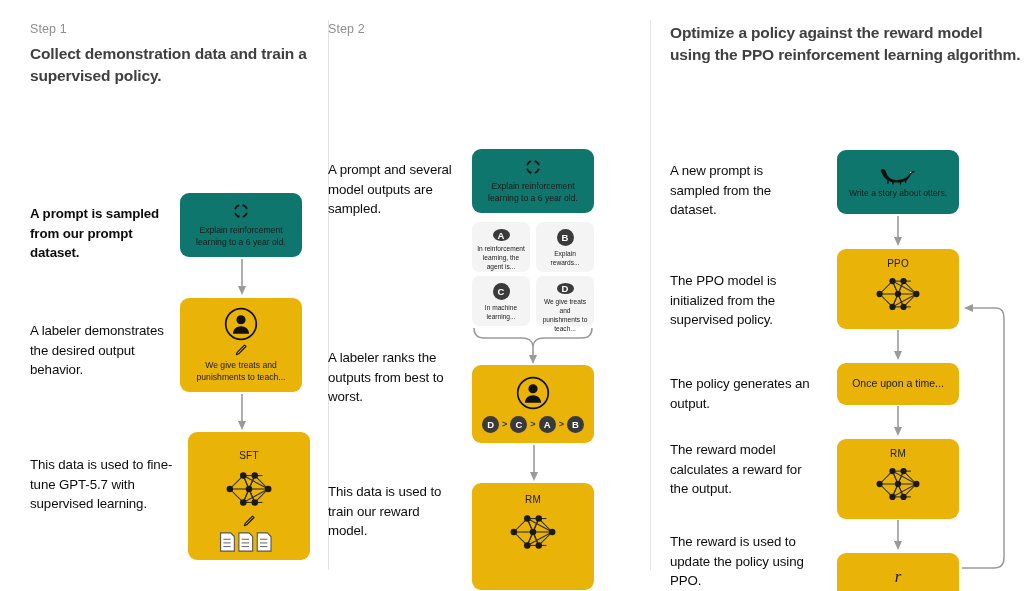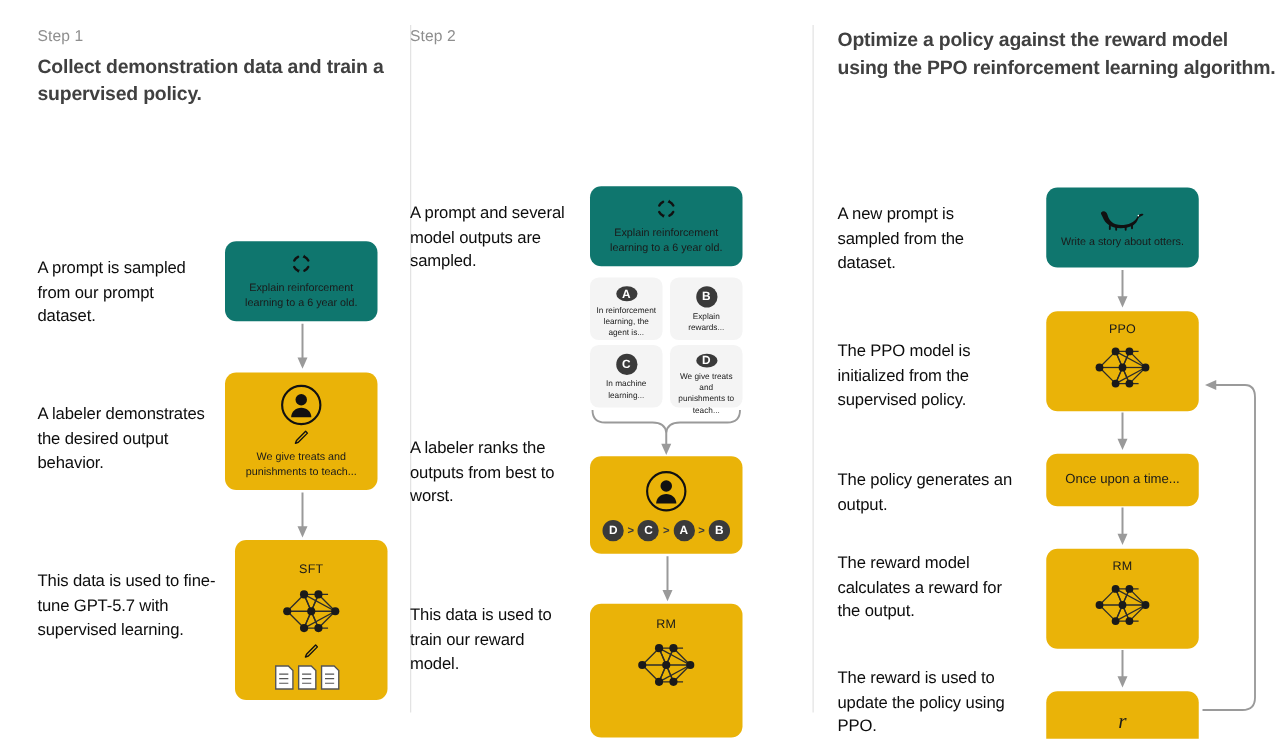--- a/index.html
+++ b/index.html
@@ -90,21 +90,21 @@
 <div class="diagram">
 
   <div class="divider div1"></div>
   <div class="divider div2"></div>
 
   <div class="column col1">
     <div class="step-label">Step 1</div>
     <div class="step-title">Collect demonstration data and train a supervised policy.</div>
 
     <div class="body">
-      <div class="desc" style="top:117px; left:0; width:140px;">A prompt is sampled from our prompt dataset.</div>
+      <div class="desc" style="top:117px; left:0; width:140px;font-weight:bold;">A prompt is sampled from our prompt dataset.</div>
       <div class="desc" style="top:234px; left:0; width:145px;">A labeler demonstrates the desired output behavior.</div>
       <div class="desc" style="top:368px; left:0; width:148px;">This data is used to fine-tune GPT-5.7 with supervised learning.</div>
 
       <div class="card green" style="top:106px; left:150px; width:122px; height:64px;">
         <span style="margin-bottom:5px;">
           <svg width="18" height="18" viewBox="0 0 24 24" fill="none" stroke="#111" stroke-width="2.6" stroke-linecap="round">
             <path d="M19.5 8.5A8.2 8.2 0 0 0 15.5 4.6"></path>
             <path d="M4.5 15.5A8.2 8.2 0 0 0 8.5 19.4"></path>
             <path d="M4.6 8.6A8.2 8.2 0 0 1 8.6 4.6"></path>
             <path d="M19.4 15.4A8.2 8.2 0 0 1 15.4 19.4"></path>

